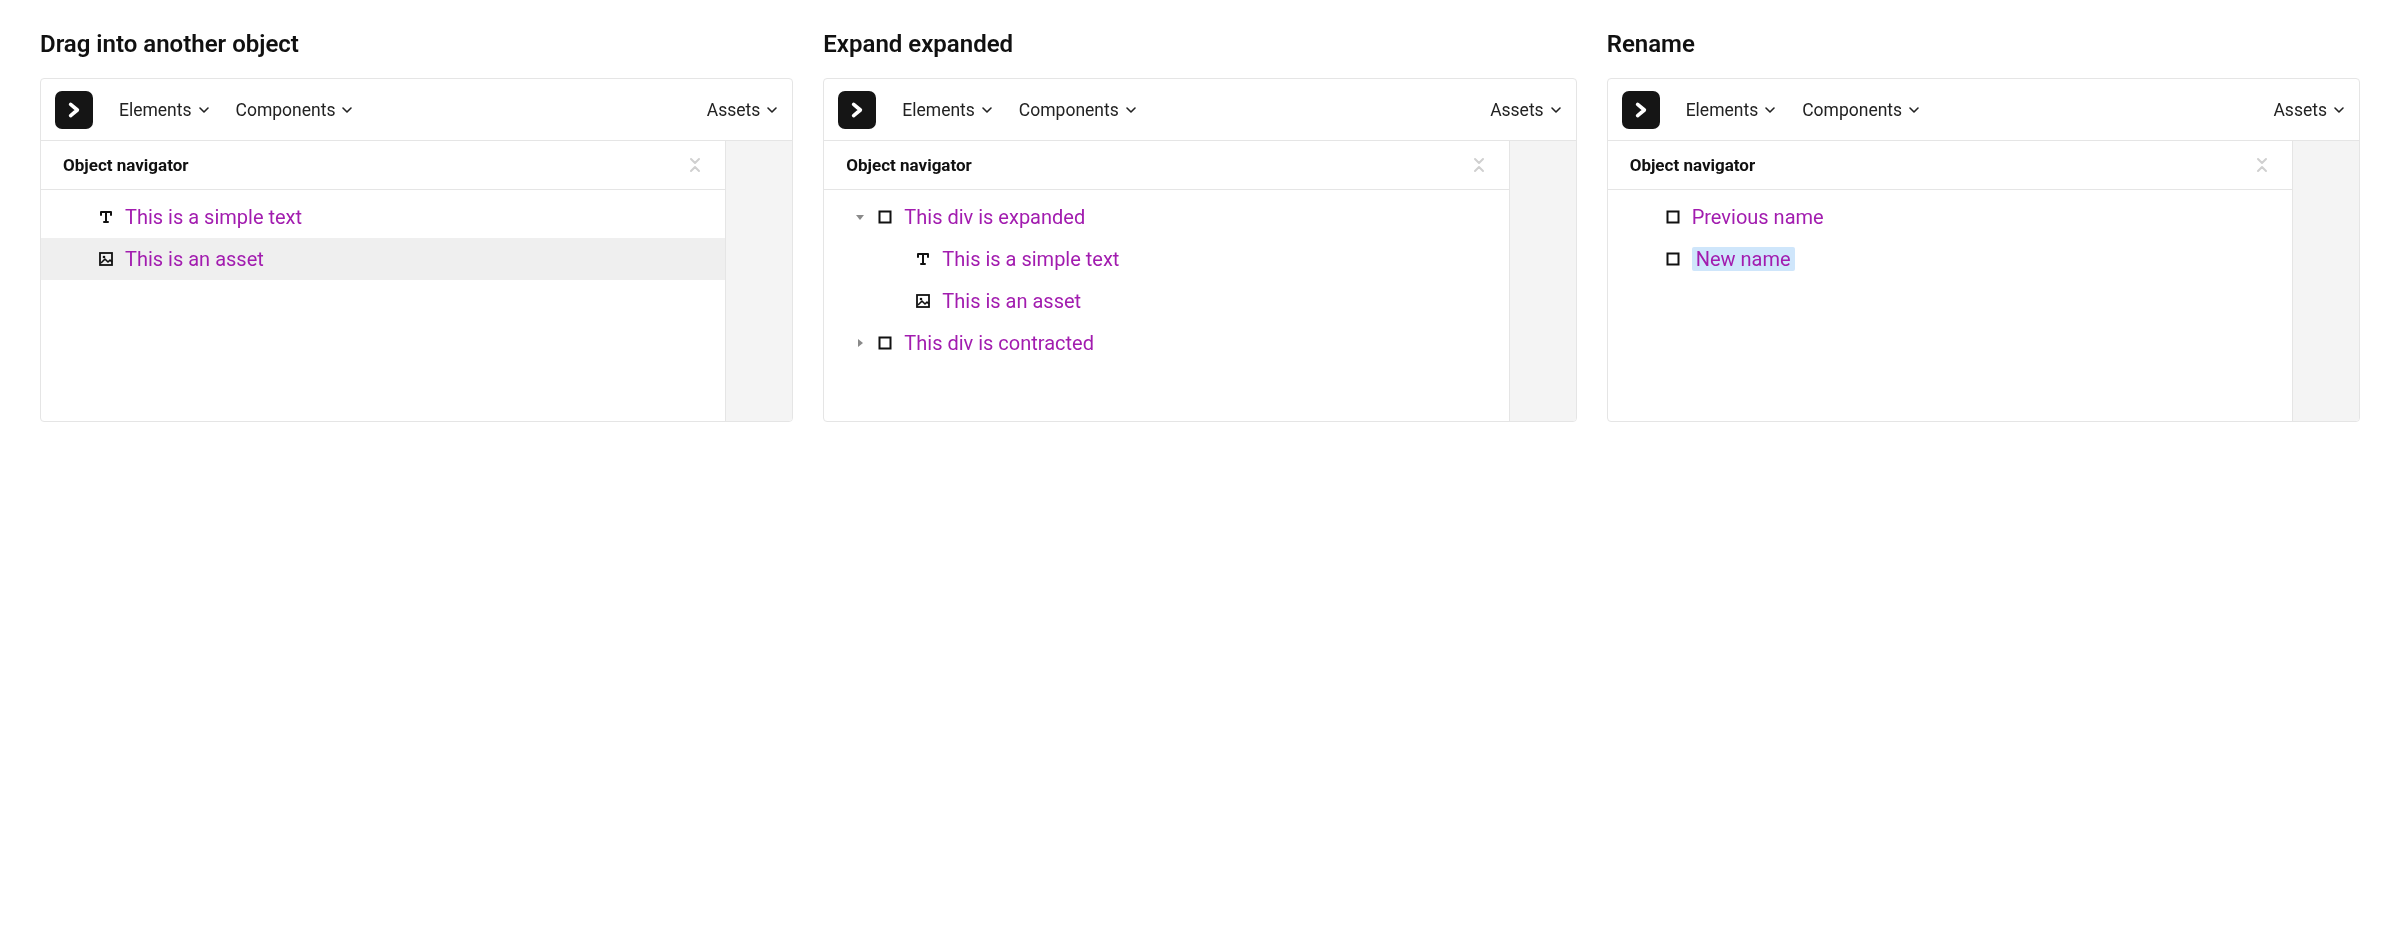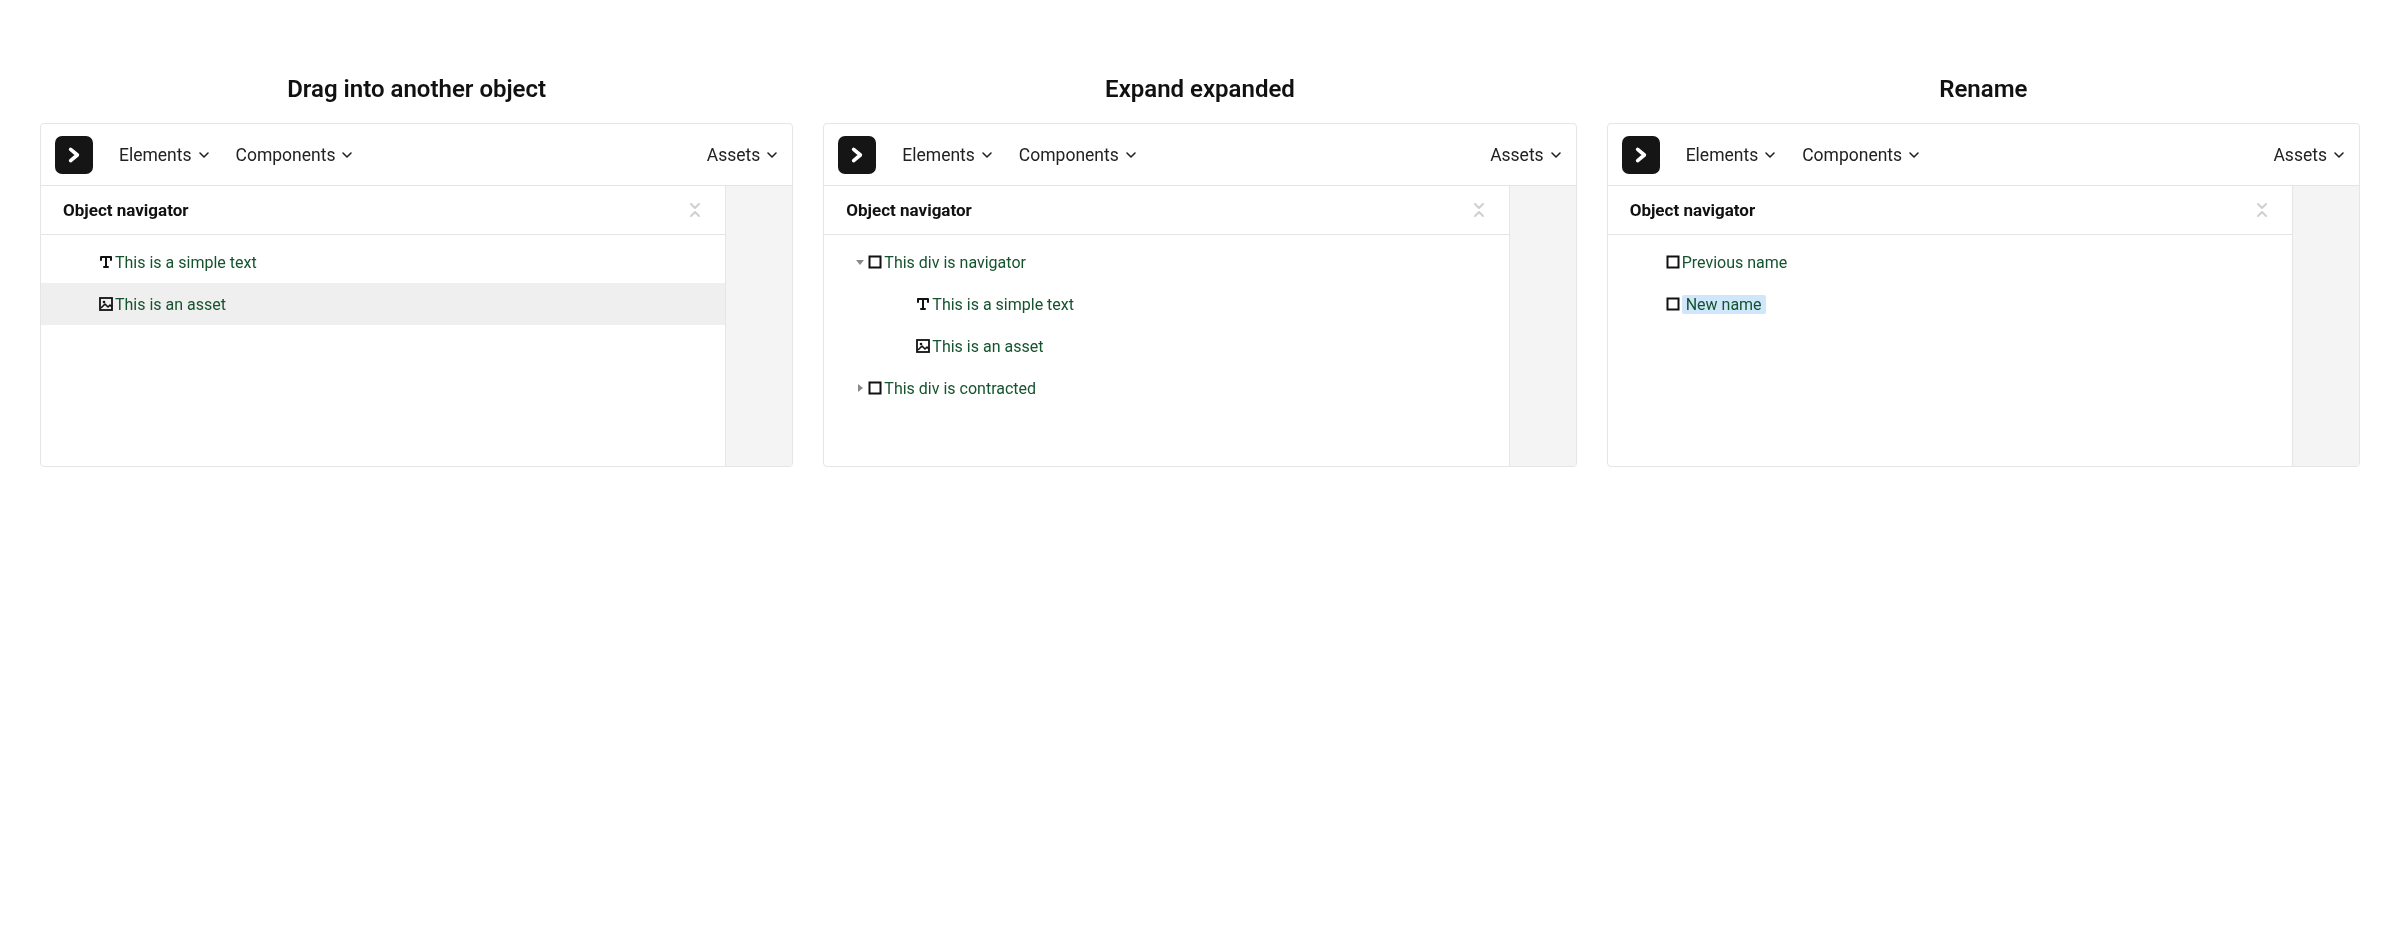--- a/index.html
+++ b/index.html
@@ -12,22 +12,20 @@
   .stage {
     display: flex;
     gap: 30px;
     padding: 30px 40px;
     width: 2400px;
   }
   .col {
     flex: 1 1 0;
     display: flex;
     flex-direction: column;
-    align-items: center;
-    margin-top: 45px;
   }
   .col-title {
     font-size: 24px;
     font-weight: 600;
     margin-bottom: 20px;
     color: #111;
   }
   .panel {
     width: 100%;
     border: 1px solid #e5e5e5;
@@ -104,22 +102,23 @@
   }
 
   .tree {
     padding: 6px 0;
   }
   .row {
     display: flex;
     align-items: center;
     min-height: 42px;
     padding: 0 20px;
-    font-size: 16px;
-    color: #14532d;
+    gap: 10px;
+    font-size: 20px;
+    color: #a21caf;
     position: relative;
   }
   .row.selected {
     background: #efefef;
   }
   .row .icon-slot {
     width: 18px;
     height: 18px;
     display: inline-flex;
     align-items: center;
@@ -315,21 +314,21 @@
               <span class="disclosure">
                   <svg width="10" height="10">
                     <use href="#sym-tri-down"></use>
                   </svg>
                 </span>
               <span class="icon-slot">
                   <svg width="16" height="16">
                     <use href="#sym-square"></use>
                   </svg>
                 </span>
-              <span class="label">This div is navigator</span>
+              <span class="label">This div is expanded</span>
             </div>
 
             <div class="row child-indent">
               <span class="icon-slot">
                   <svg width="16" height="16">
                     <use href="#sym-text-T"></use>
                   </svg>
                 </span>
               <span class="label">This is a simple text</span>
             </div>

